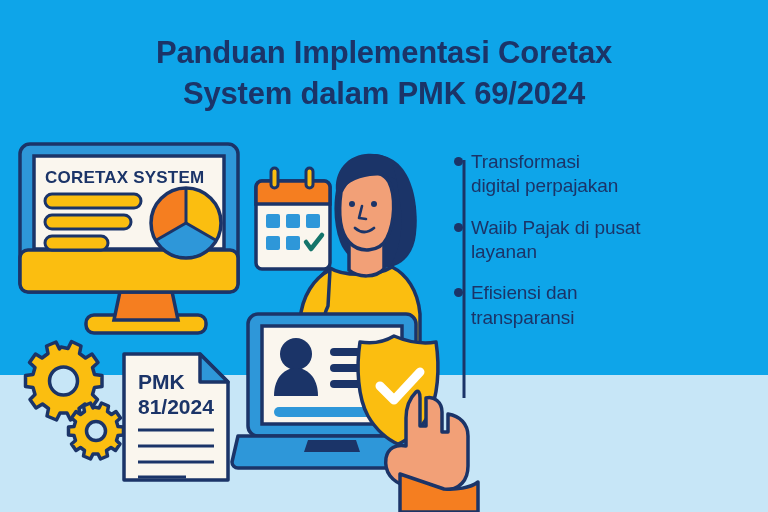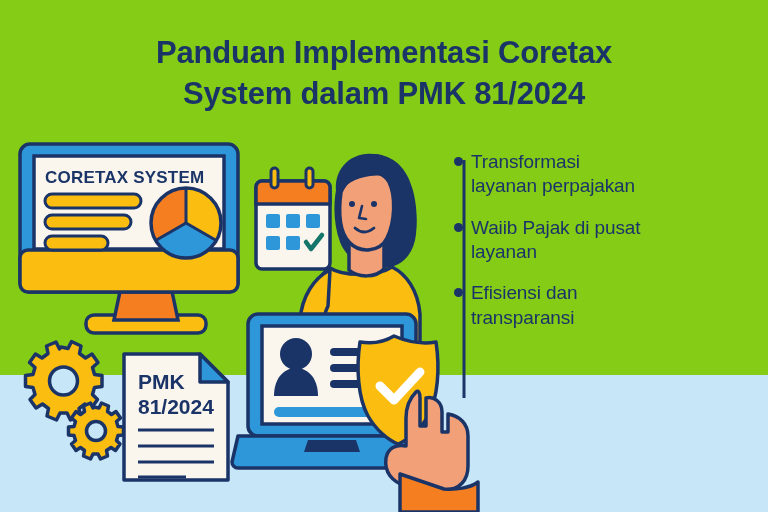--- a/index.html
+++ b/index.html
@@ -10,21 +10,21 @@
     width: 768px;
     height: 512px;
     overflow: hidden;
     font-family: "Liberation Sans", sans-serif;
     background: #c7e6f7;
   }
   #infographic {
     position: relative;
     width: 768px;
     height: 375px;
-    background: #84cc16;
+    background: #0ea5e9;
   }
   #headline {
     position: absolute;
     top: 33px;
     left: 40px;
     width: 688px;
     text-align: center;
     color: #1b3468;
     font-size: 31px;
     font-weight: bold;
@@ -69,21 +69,21 @@
     letter-spacing: -0.1px;
   }
 </style>
 </head>
 <body>
 
 <div id="infographic">
 
   <div id="headline">
     <span class="line">Panduan Implementasi Coretax</span>
-    <span class="line">System dalam PMK 81/2024</span>
+    <span class="line">System dalam PMK 69/2024</span>
   </div>
 
   <svg id="art" viewBox="0 0 768 382">
 
     <g>
 
       <rect x="86" y="185" width="120" height="18" rx="8" fill="#fbbe10" stroke="#1b3468" stroke-width="3.5"></rect>
 
       <path d="M122 152 L170 152 L178 190 L114 190 Z" fill="#f57e20" stroke="#1b3468" stroke-width="3.5"></path>
 
@@ -198,21 +198,21 @@
     </g>
 
     <line x1="464" y1="30" x2="464" y2="268" stroke="#1b3468" stroke-width="3"></line>
   </svg>
 
   <div id="bullet-list">
     <div class="bullet-row">
       <span class="bullet-dot"></span>
       <span class="bullet-text">
         <span>Transformasi</span><br>
-        <span>layanan perpajakan</span>
+        <span>digital perpajakan</span>
       </span>
     </div>
     <div class="bullet-row">
       <span class="bullet-dot"></span>
       <span class="bullet-text">
         <span>Waiib Pajak di pusat</span><br>
         <span>layanan</span>
       </span>
     </div>
     <div class="bullet-row">

